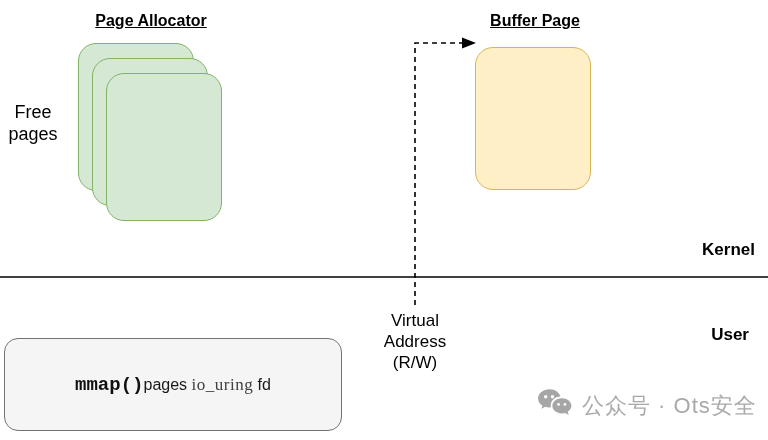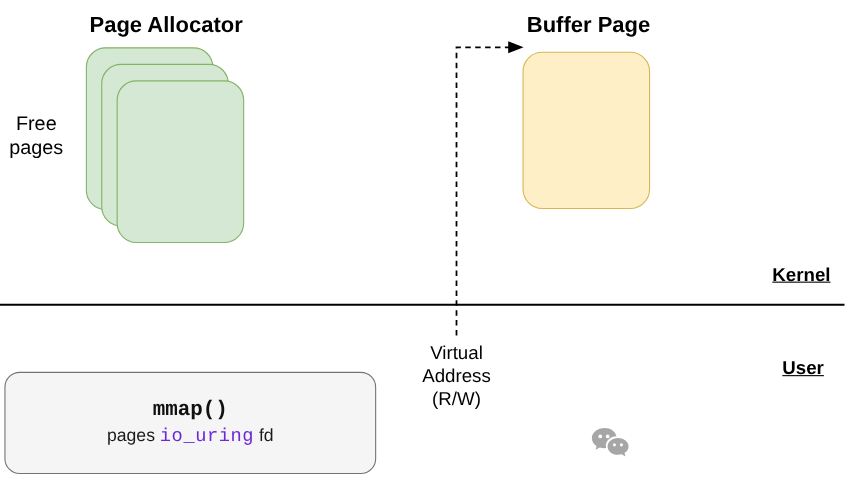--- a/index.html
+++ b/index.html
@@ -9,23 +9,24 @@
     font-family: "Liberation Sans", sans-serif;
     color: #000;
     position: relative;
     overflow: hidden;
   }
   .abs { position: absolute; }
 
   
   .shape-title {
     font-weight: bold;
-    font-size: 20px;
+    font-size: 16px;
     text-align: center;
     color: #000;
+    text-decoration: underline;
   }
   #page-allocator-title { left: 61px; top: 12px; width: 180px; }
   #buffer-ring-title    { left: 453px; top: 12px; width: 164px; }
 
   
   .page-card {
     width: 116px; height: 148px;
     background: #d5e8d4;
     border: 1.5px solid #82b366;
     border-radius: 18px;
@@ -49,51 +50,51 @@
     background: #ffefc6;
     border: 1.5px solid #d6b656;
     border-radius: 18px;
     box-sizing: border-box;
   }
 
   
   #line-layer { left: 0; top: 0; width: 768px; height: 440px; pointer-events: none; }
 
   
-  .zone-label { font-weight: bold; font-size: 17px; text-decoration: underline; }
+  .zone-label { font-weight: bold; font-size: 17px; }
   #kernel-label { right: 13px; top: 240px; }
   #user-label   { right: 19px; top: 304px; margin-top: 21px; }
 
   #virtual-address-label {
     left: 363px; top: 310px; width: 104px;
     font-size: 17px; line-height: 21px;
     text-align: center;
     white-space: pre-line;
   }
 
   
   #mmap-box {
     left: 4px; top: 338px;
     width: 338px; height: 93px;
     background: #f5f5f5;
     border: 1.5px solid #737373;
     border-radius: 14px;
     box-sizing: border-box;
     display: flex;
-    flex-direction: column;
+    flex-direction: row;
     justify-content: center;
     align-items: center;
     text-align: center;
   }
   .mmap-line { font-size: 16px; line-height: 24px; color: #1a1a1a; white-space: nowrap; }
   .mono {
-    font-family: Liberation Mono, monospace;
+    font-family: Liberation Serif, serif;
     font-size: 17px;
     letter-spacing: 0.5px;
-    color: #6d28d9;
+    color: #404040;
   }
   .mono-bold {
     font-family: "Liberation Mono", "DejaVu Sans Mono", monospace;
     font-weight: bold;
     font-size: 19px;
     color: #111;
   }
 
   
   #watermark {
@@ -159,13 +160,14 @@
         <path d="M23.5 9.5 c -5 0 -9 3.2 -9 7.2 0 4 4 7.2 9 7.2 1.1 0 2.1 -0.2 3.1 -0.4 l 3.4 1.8 -1 -2.9 c 2.1 -1.3 3.5 -3.4 3.5 -5.7 0 -4 -4 -7.2 -9 -7.2 z"></path>
       </g>
       <g fill="#ffffff">
         <circle cx="8.2" cy="8.2" r="1.6"></circle>
         <circle cx="14.6" cy="8.2" r="1.6"></circle>
         <circle cx="20.4" cy="15.4" r="1.3"></circle>
         <circle cx="26.4" cy="15.4" r="1.3"></circle>
       </g>
     </svg>
   </span>
+  <span id="watermark-text">公众号 · Ots安全</span>
 </div>
 
 </body></html>

